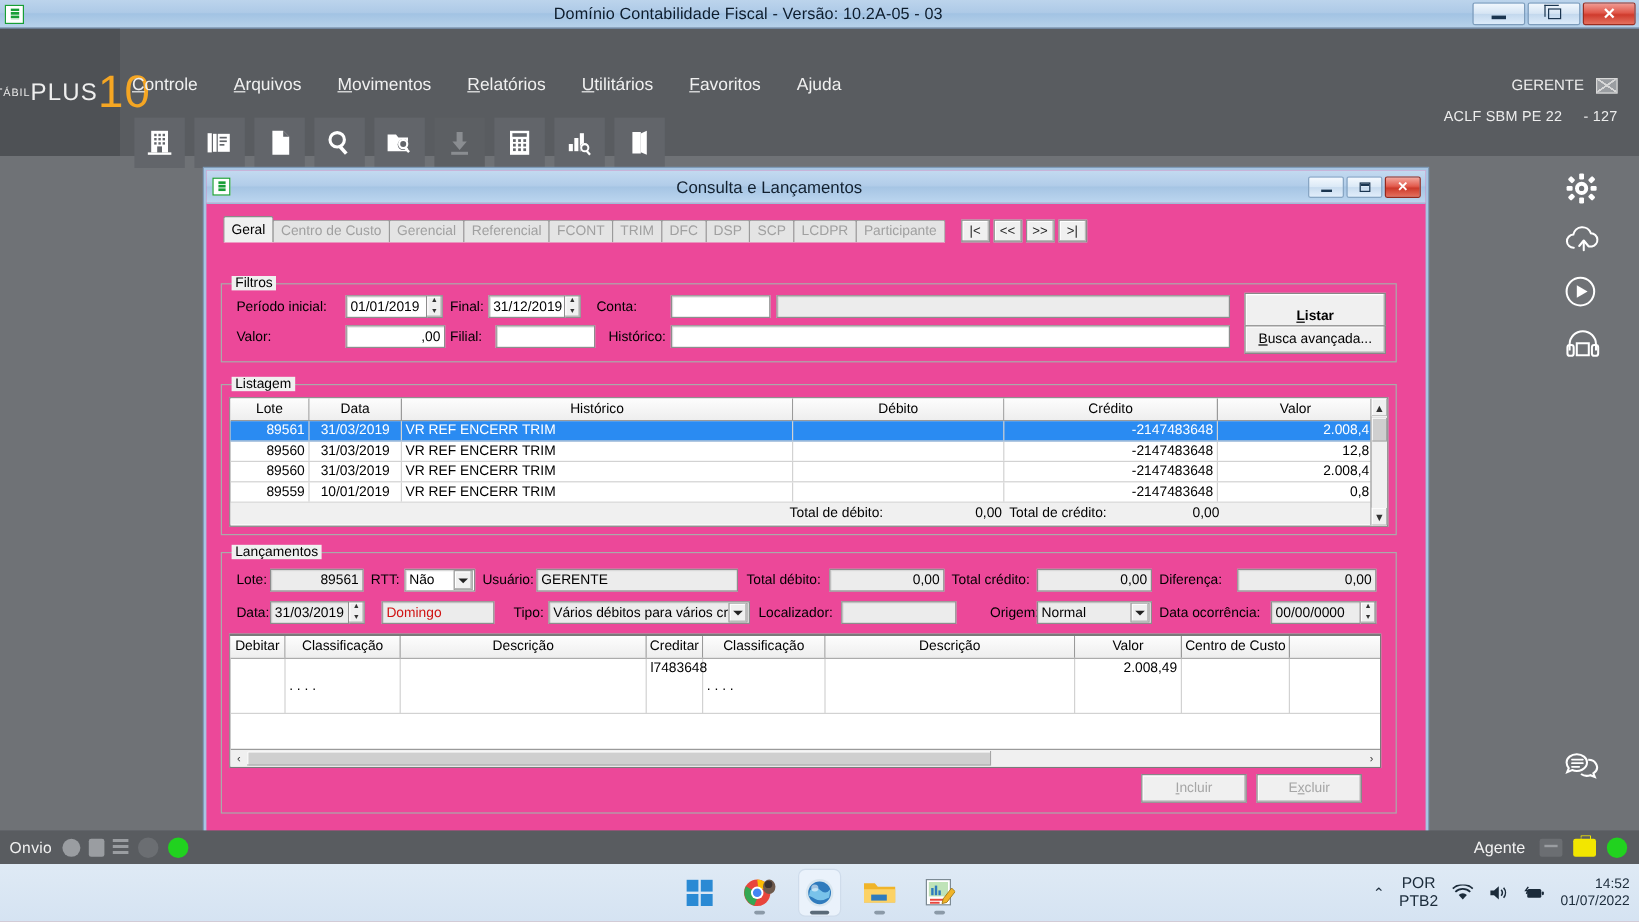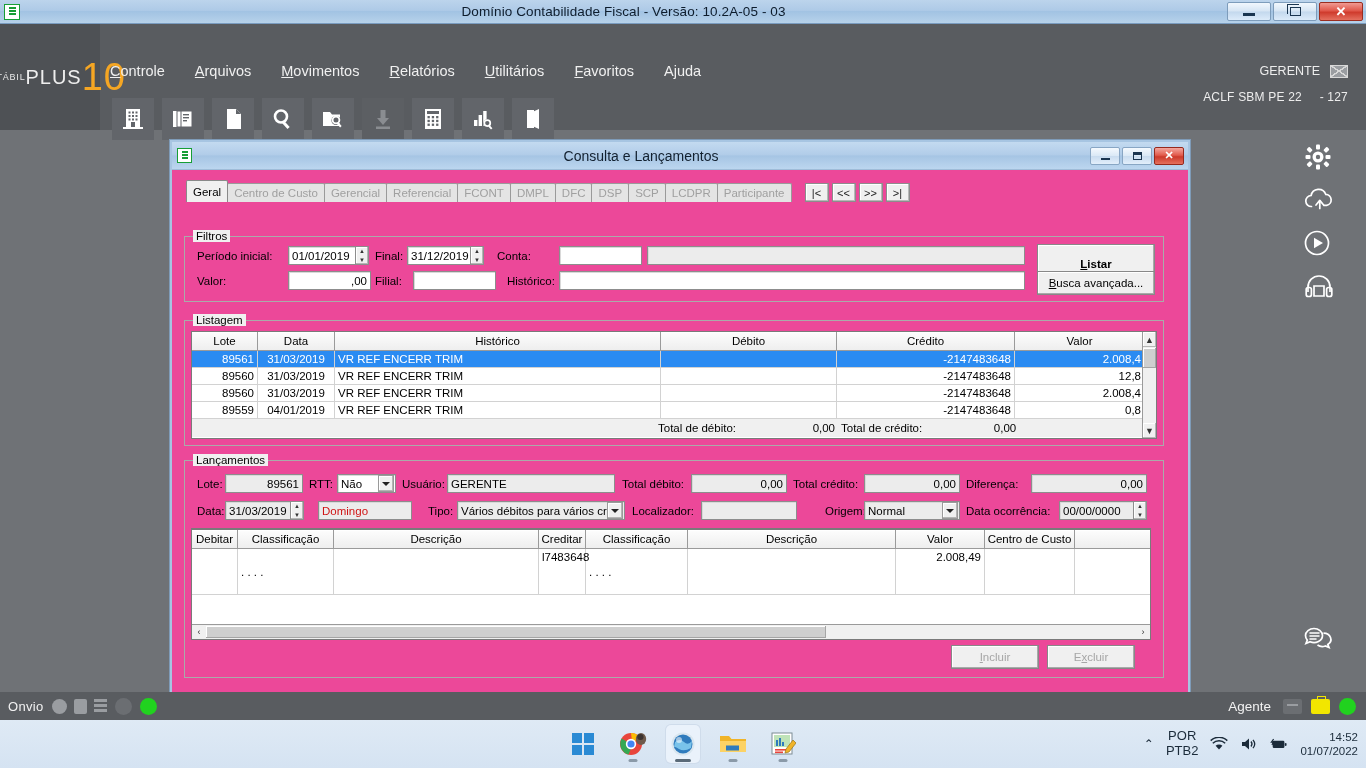--- a/index.html
+++ b/index.html
@@ -510,21 +510,21 @@
     </div>
 
     <div id="dlg-body">
 
       <div id="tabstrip">
         <div class="tab active">Geral</div>
         <div class="tab">Centro de Custo</div>
         <div class="tab">Gerencial</div>
         <div class="tab">Referencial</div>
         <div class="tab">FCONT</div>
-        <div class="tab">DMPL</div>
+        <div class="tab">TRIM</div>
         <div class="tab">DFC</div>
         <div class="tab">DSP</div>
         <div class="tab">SCP</div>
         <div class="tab">LCDPR</div>
         <div class="tab">Participante</div>
         <div class="navbtns">
           <div class="navbtn">|&lt;</div>
           <div class="navbtn">&lt;&lt;</div>
           <div class="navbtn">&gt;&gt;</div>
           <div class="navbtn">&gt;|</div>
@@ -602,21 +602,21 @@
           <div class="grow">
             <div class="gc r" style="width:66px">89560</div>
             <div class="gc c" style="width:77px">31/03/2019</div>
             <div class="gc" style="width:326px">VR REF ENCERR TRIM</div>
             <div class="gc r" style="width:176px"></div>
             <div class="gc r" style="width:178px">-2147483648</div>
             <div class="gc r" style="width:129px;border-right:none">2.008,4</div>
           </div>
           <div class="grow">
             <div class="gc r" style="width:66px">89559</div>
-            <div class="gc c" style="width:77px">04/01/2019</div>
+            <div class="gc c" style="width:77px">10/01/2019</div>
             <div class="gc" style="width:326px">VR REF ENCERR TRIM</div>
             <div class="gc r" style="width:176px"></div>
             <div class="gc r" style="width:178px">-2147483648</div>
             <div class="gc r" style="width:129px;border-right:none">0,8</div>
           </div>
 
           <div class="gfoot">
             <span style="width:466px"></span>
             <span>Total de débito:</span>
             <span style="width:105px;text-align:right;padding-right:6px;">0,00</span>

